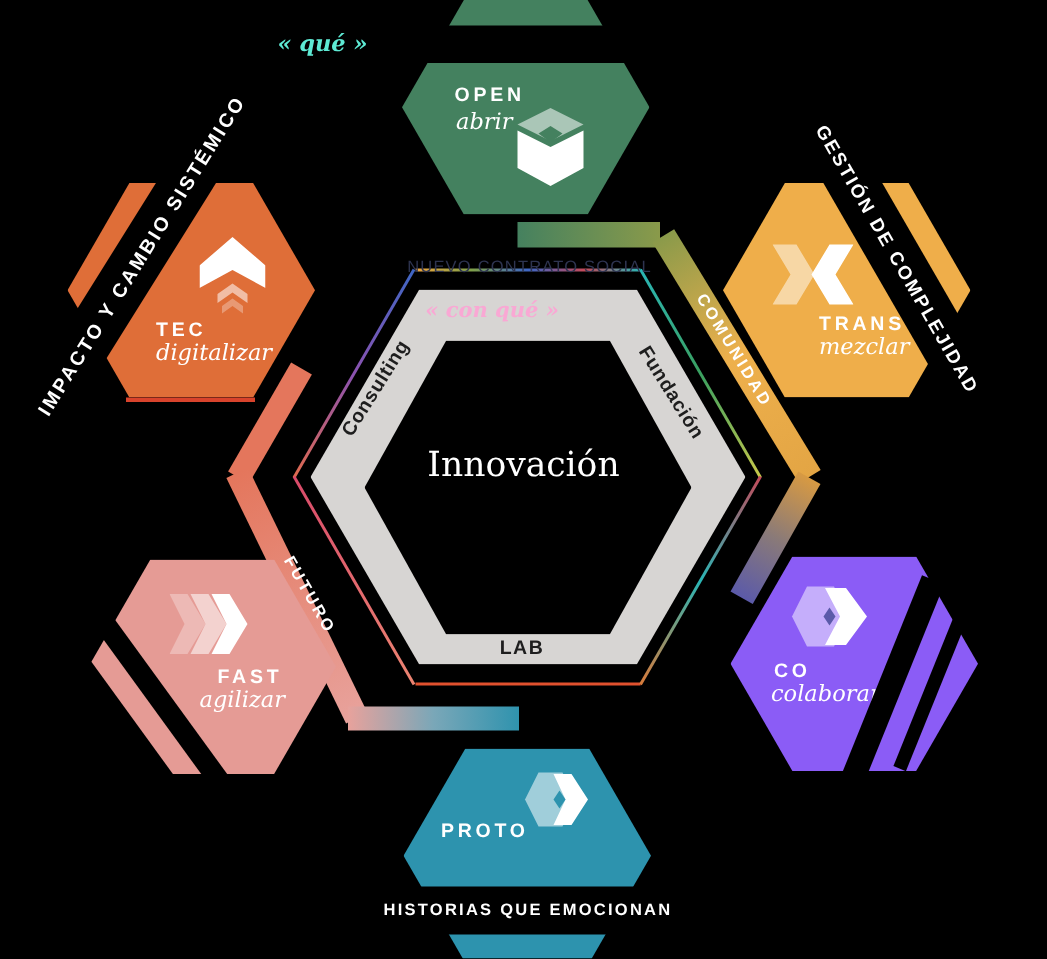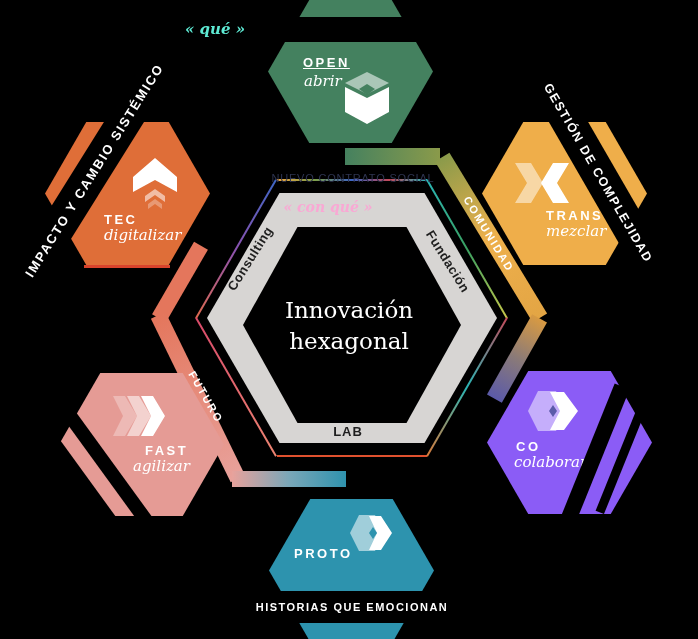--- a/index.html
+++ b/index.html
@@ -94,31 +94,30 @@
   <div class="rb" id="fut-a"></div>
   <div class="rb" id="fut-b"></div>
   <div class="rb" id="fut-c"></div>
   <div class="rb-text ws" id="txt-futuro">FUTURO</div>
 
   <div class="ring">
     <div class="ring-inner"></div>
   </div>
   <div class="center-title">
     <span class="ws">Innovación</span><br>
-    <span class="ws">hexagonal</span>
   </div>
   <div class="ring-label ws" id="lbl-conque">« con qué »</div>
   <div class="ring-label ws" id="lbl-consulting">Consulting</div>
   <div class="ring-label ws" id="lbl-fundacion">Fundación</div>
   <div class="ring-label ws" id="lbl-lab">LAB</div>
   <div class="ws" id="lbl-nuevo">NUEVO CONTRATO SOCIAL</div>
   <div class="ws" id="lbl-que">« qué »</div>
 
   <div class="hex" id="hex-open">
-    <div class="hx-name ws" style="left:35px;top:55px;text-decoration:underline;">OPEN</div>
+    <div class="hx-name ws" style="left:35px;top:55px;">OPEN</div>
     <div class="hx-tag ws" style="left:36px;top:72px;">abrir</div>
     <svg class="hx-icon" style="left:76px;top:70px;" width="46" height="56" viewBox="0 0 46 56">
       <polygon points="23,2 45,13 23,24 1,13" fill="rgba(255,255,255,.55)"></polygon>
       <path d="M1,17 L23,28 L45,17 L45,42 L23,54 L1,42 Z" fill="#fff"></path>
       <polygon points="15,19 23,14 31,19 23,25" fill="#44815F"></polygon>
     </svg>
   </div>
 
   <div class="hex" id="hex-trans">
     <svg class="hx-icon" style="left:33px;top:38px;" width="54" height="46" viewBox="0 0 54 46">

